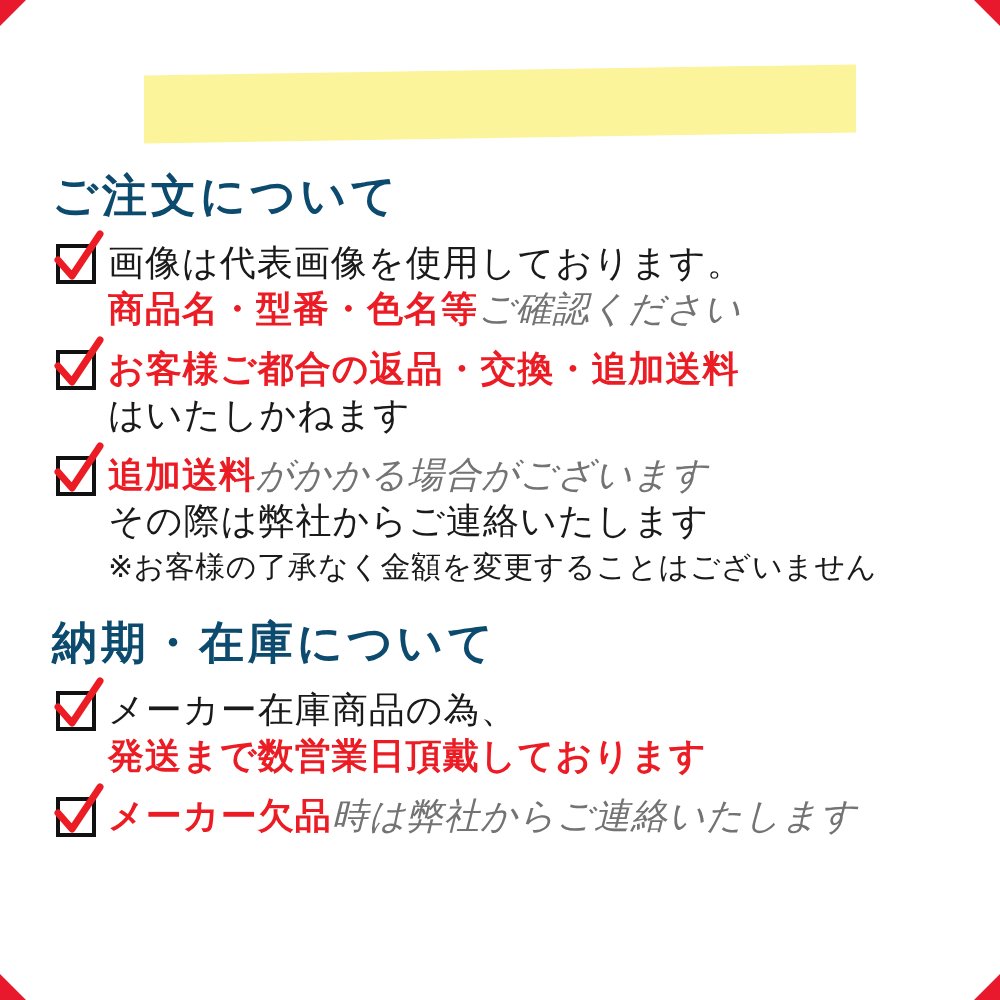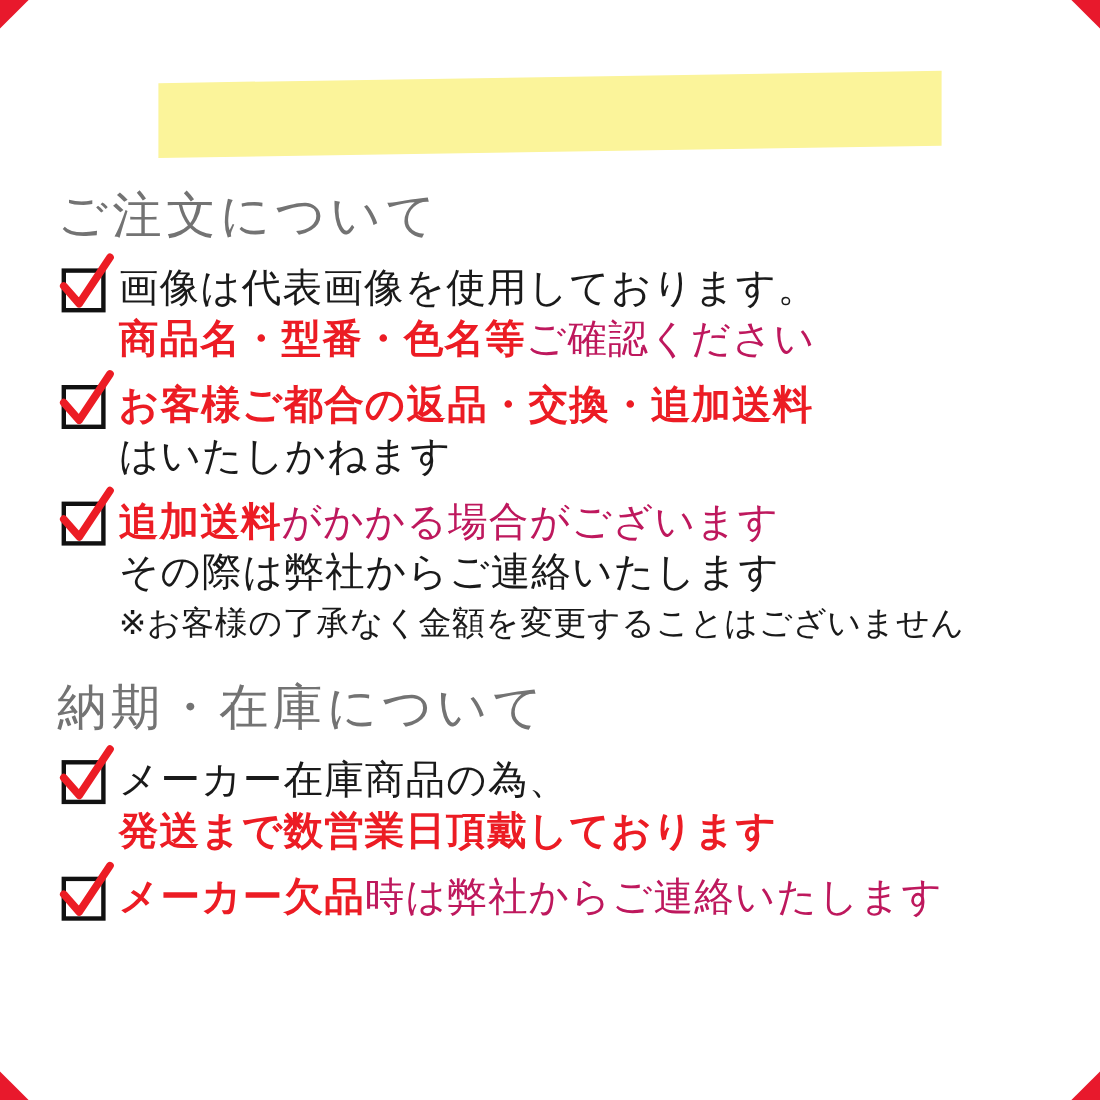--- a/index.html
+++ b/index.html
@@ -74,22 +74,22 @@
     font-size: 62px;
     font-weight: bold;
     letter-spacing: 3px;
     color: #111111;
     white-space: nowrap;
   }
 
   
   .section-head {
     font-size: 45px;
-    font-weight: normal;
-    color: #737373;
+    font-weight: bold;
+    color: #0c4a6e;
     letter-spacing: 4px;
     margin: 14px 0 6px 8px;
   }
   .section-head.second {
     margin-top: 26px;
   }
 
   
   .item {
     display: flex;
@@ -135,22 +135,23 @@
     font-size: 30px;
     letter-spacing: 0.5px;
     margin-top: 4px;
     color: #1a1a1a;
   }
   .seg-red {
     color: #ec1c24;
     font-weight: bold;
   }
   .seg-black {
-    color: #be185d;
+    color: #737373;
     font-weight: normal;
+    font-style: italic;
   }
 </style>
 </head>
 <body>
 
 <div class="corner corner-tl"></div>
 <div class="corner corner-tr"></div>
 <div class="corner corner-bl"></div>
 <div class="corner corner-br"></div>
 

